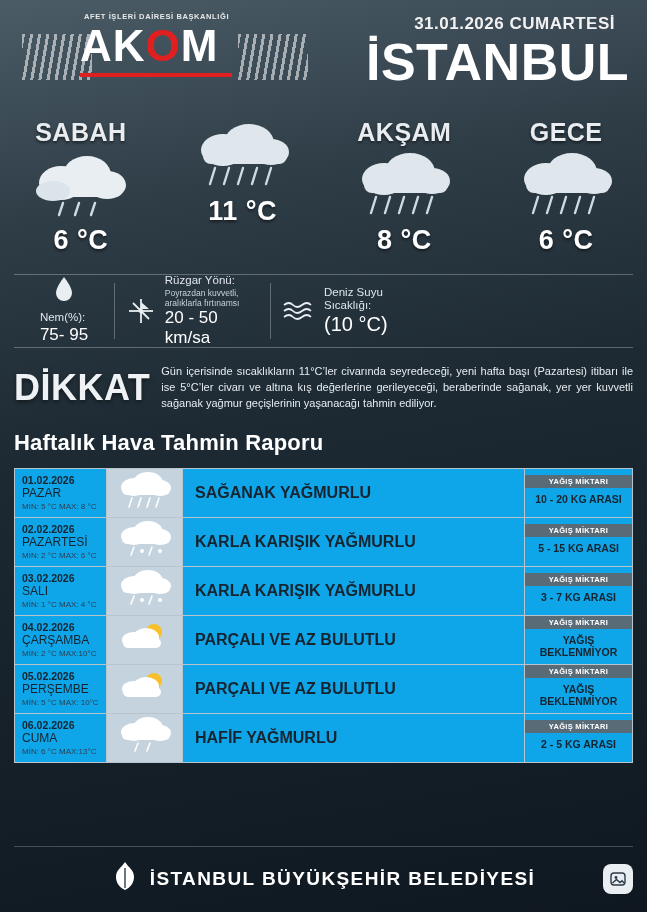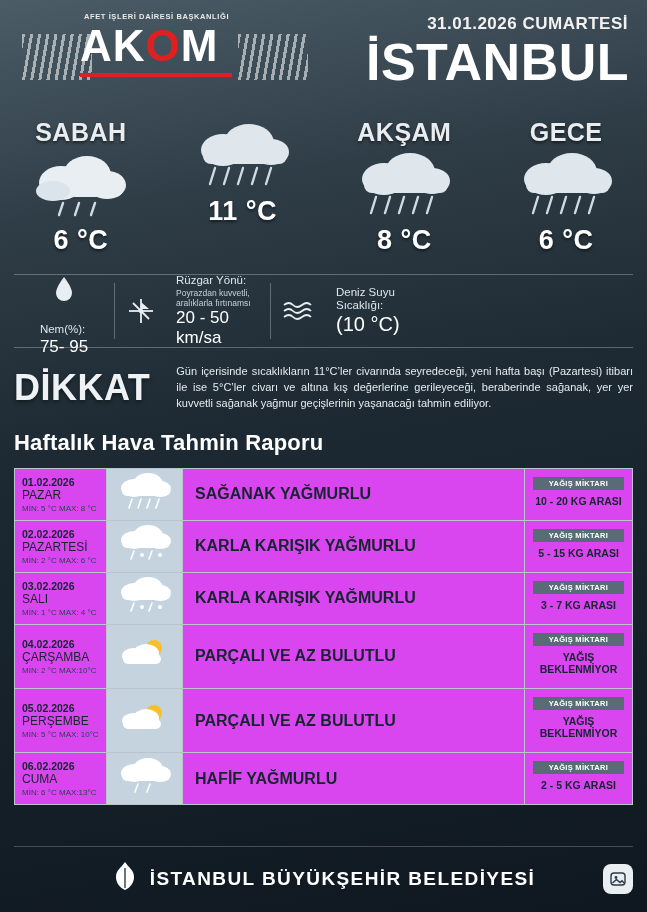--- a/index.html
+++ b/index.html
@@ -31,21 +31,21 @@
   .akom {
     position: absolute; left: 58px; top: -4px;
     font-size: 44px; font-weight: bold; letter-spacing: 1px;
     color: #fff; line-height: 1;
   }
   .akom .o { color: #e02020; }
   .akom-underline {
     position: absolute; left: 58px; top: 45px; width: 152px; height: 4px; background: #e02020;
   }
   .date {
-    position: absolute; right: 19px; top: 14px;
+    position: absolute; right: 32px; top: 14px;
     font-size: 17px; font-weight: bold; letter-spacing: .5px; color: #f2f2f2;
   }
   .city {
     position: absolute; right: 18px; top: 36px;
     font-size: 52px; font-weight: bold; letter-spacing: .5px; color: #fff; line-height: 1;
   }
 
   
   .dayparts { display: flex; margin-top: 18px; }
   .daypart { flex: 1; text-align: center; }
@@ -61,64 +61,64 @@
 
   
   .strip {
     margin: 18px 14px 0 14px;
     border-top: 1px solid rgba(255,255,255,.28);
     border-bottom: 1px solid rgba(255,255,255,.28);
     display: flex;
     align-items: stretch;
     height: 74px;
   }
-  .cell { display: flex; align-items: center; gap: 20px; padding: 0 12px; position: relative; }
+  .cell { display: flex; align-items: center; gap: 8px; padding: 0 12px; position: relative; }
   .cell + .cell::before {
     content: ""; position: absolute; left: 0; top: 8px; bottom: 8px;
     width: 1px; background: rgba(255,255,255,.28);
   }
   .cell .ico { width: 34px; display: flex; justify-content: center; }
   .cell-txt { line-height: 1.18; }
   .cell-title { font-size: 11.5px; color: #dfe5ea; }
   .cell-small { font-size: 8.5px; color: #c8d1d8; }
   .cell-val { font-size: 17px; color: #fff; }
   .c-nem { width: 100px; flex-direction: column; }
   .c-ruzgar { width: 156px; }
   .c-yagis { flex: 1; }
   .c-deniz { width: 168px; }
 
   
   .dikkat {
     margin: 16px 14px 0 14px;
-    display: flex; align-items: center; gap: 26px;
+    display: flex; align-items: center; gap: 11px;
   }
   .dikkat-title {
     font-size: 36px; font-weight: bold; letter-spacing: .5px;
     color: #eef2f5; width: 182px; text-align: center;
     text-shadow: 0 2px 4px rgba(0,0,0,.5);
   }
   .dikkat-text { font-size: 11px; line-height: 1.45; color: #e6ebef; text-align: justify; }
 
   
   .weekly-head {
     margin: 18px 14px 6px 14px;
     font-size: 22px; font-weight: bold; color: #fff; letter-spacing: .2px;
   }
   table.weekly {
     margin: 12px 14px; width: 619px; border-collapse: collapse;
-    background: #d946ef; color: #1b2c3a;
+    background: #0ea5e9; color: #1b2c3a;
   }
   table.weekly td { border: 1px solid #b9c4cc; vertical-align: middle; }
   .c-date { width: 92px; padding: 5px 7px; }
   .c-date .d1 { font-size: 10.5px; font-weight: bold; color: #16242f; }
   .c-date .d2 { font-size: 12px; font-weight: normal; color: #16242f; }
   .c-date .d3 { font-size: 8px; color: #2c4152; margin-top: 2px; }
   .c-ico { width: 76px; text-align: center; background: #c4d3de; padding: 2px 0; }
   .c-desc { padding-left: 12px; font-size: 16px; font-weight: bold; color: #16242f; }
-  .c-amount { width: 108px; padding: 8px; }
+  .c-amount { width: 108px; padding: 0; }
   .am-top {
     font-size: 7.5px; font-weight: bold; text-align: center; color: #fff;
     background: #5a6b78; padding: 2px 0; letter-spacing: .3px;
   }
   .am-val { font-size: 10.5px; font-weight: bold; text-align: center; padding: 5px 2px; color: #16242f; }
   .am-val.two-line { line-height: 1.15; }
 
   
   .footer {
     position: absolute; left: 0; right: 0; bottom: 0; height: 66px;

